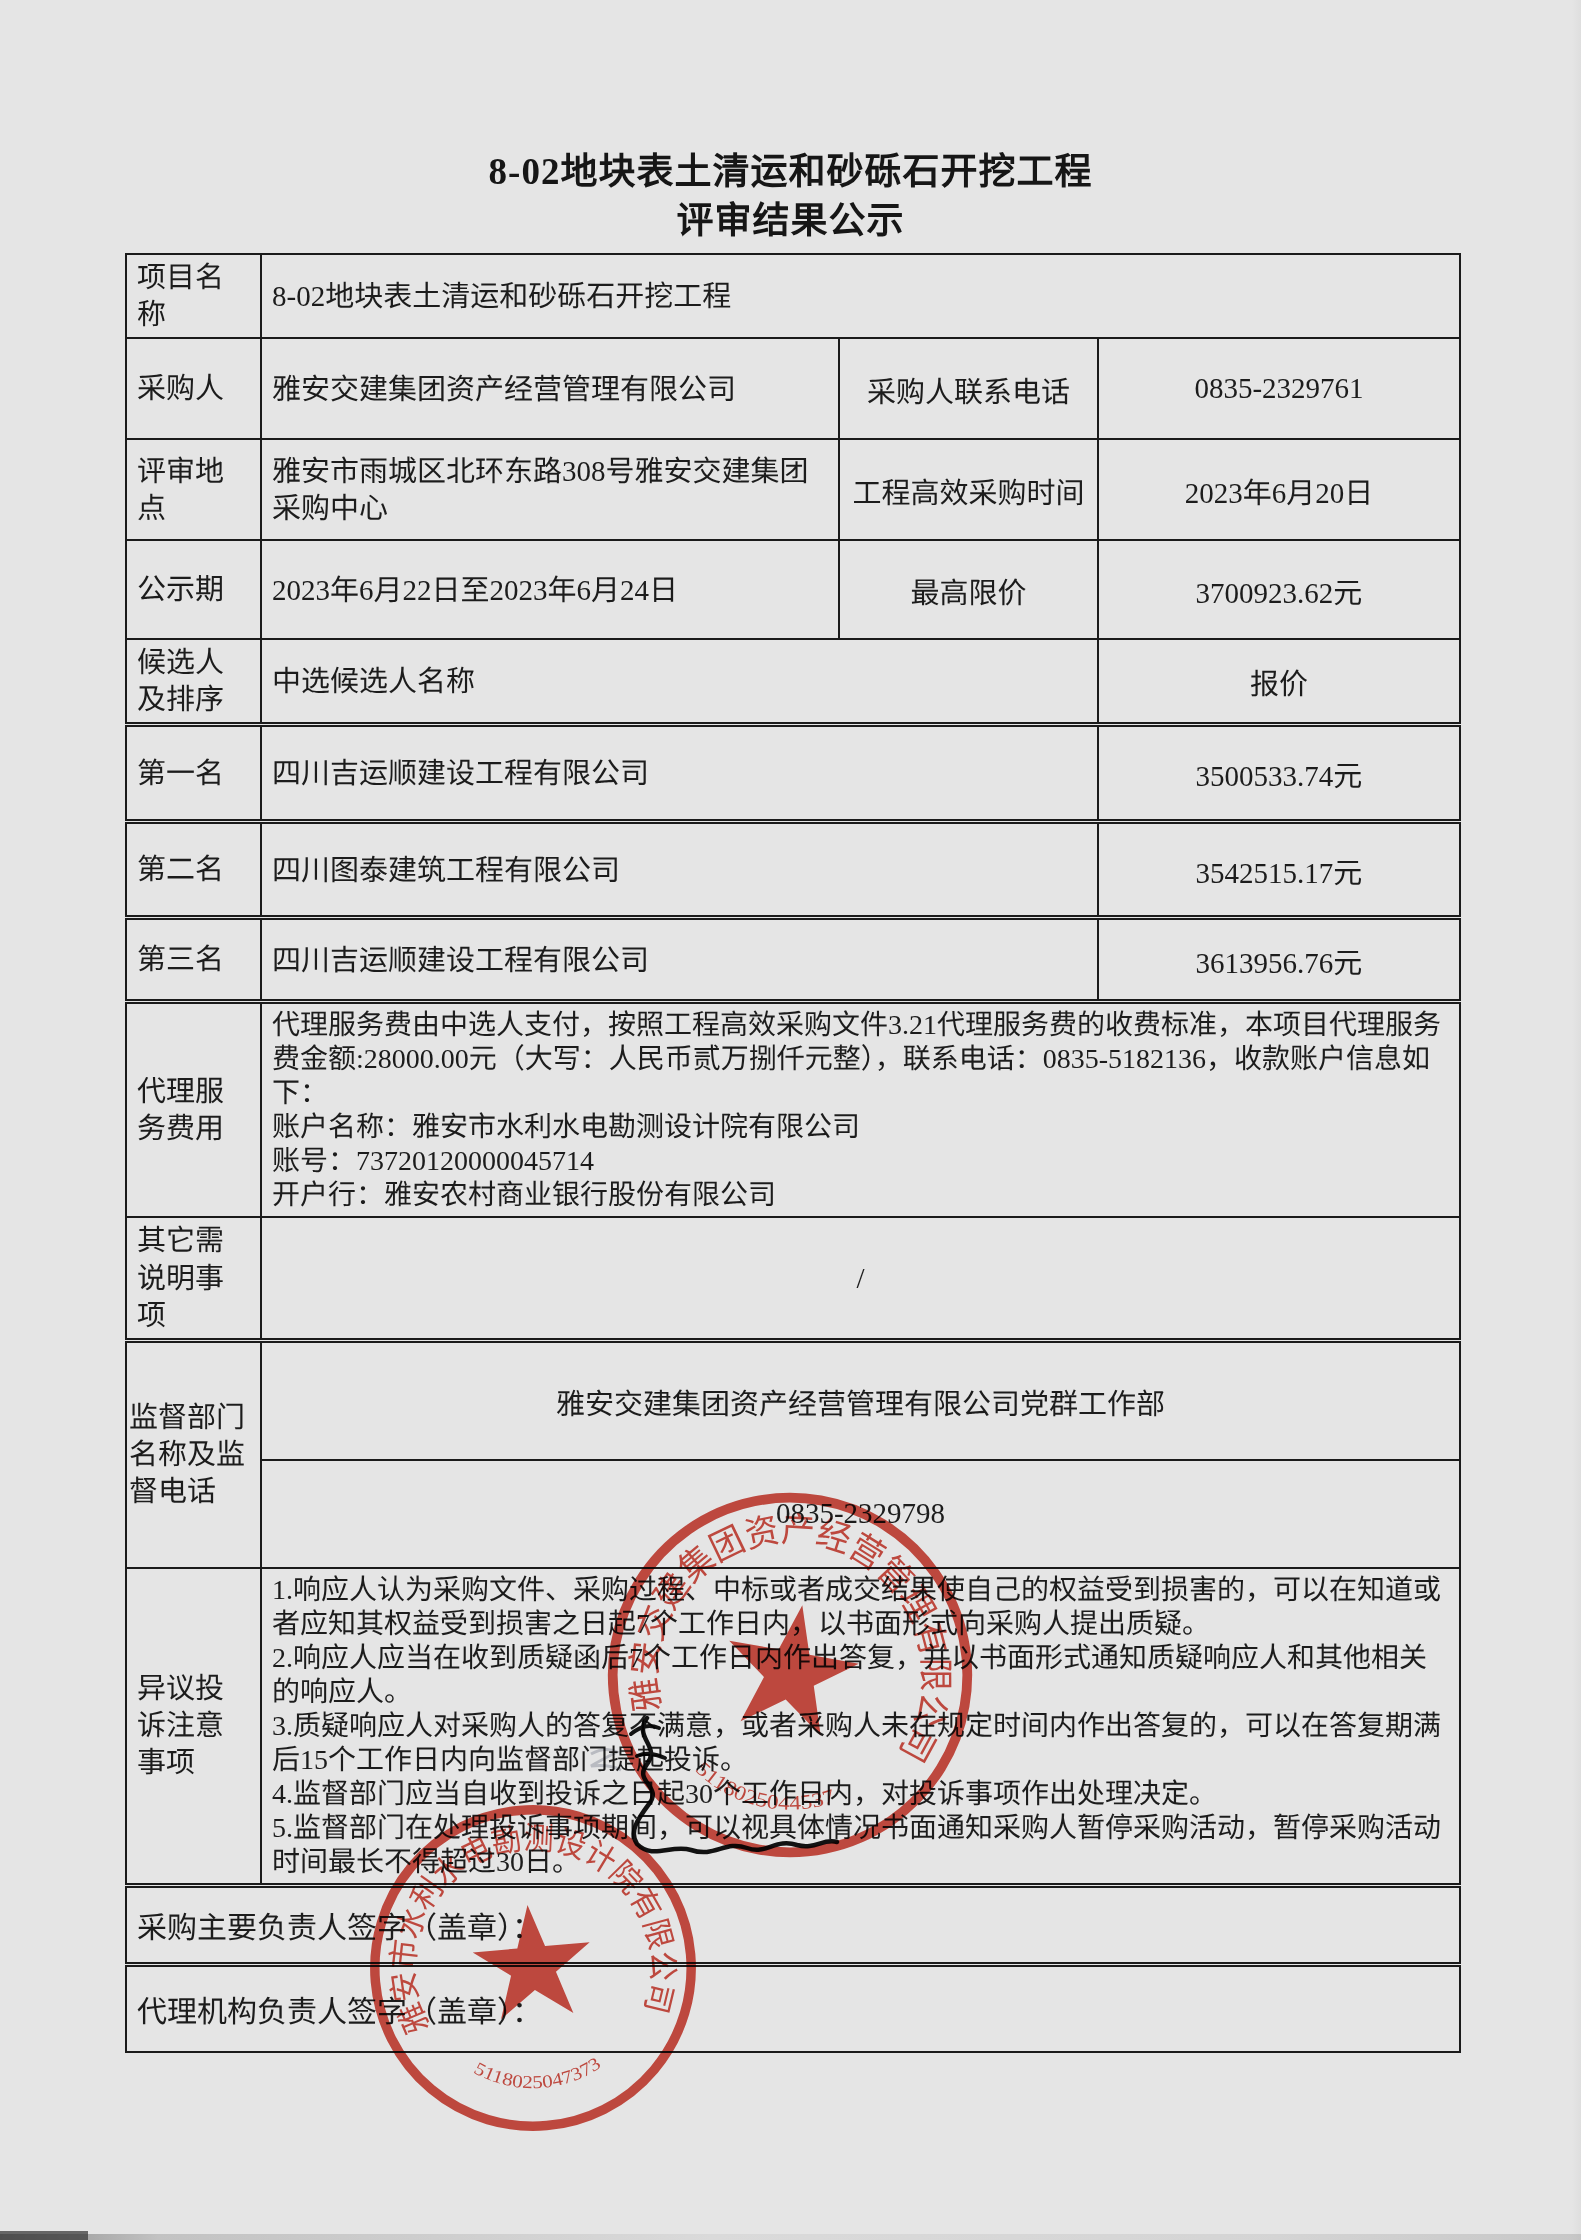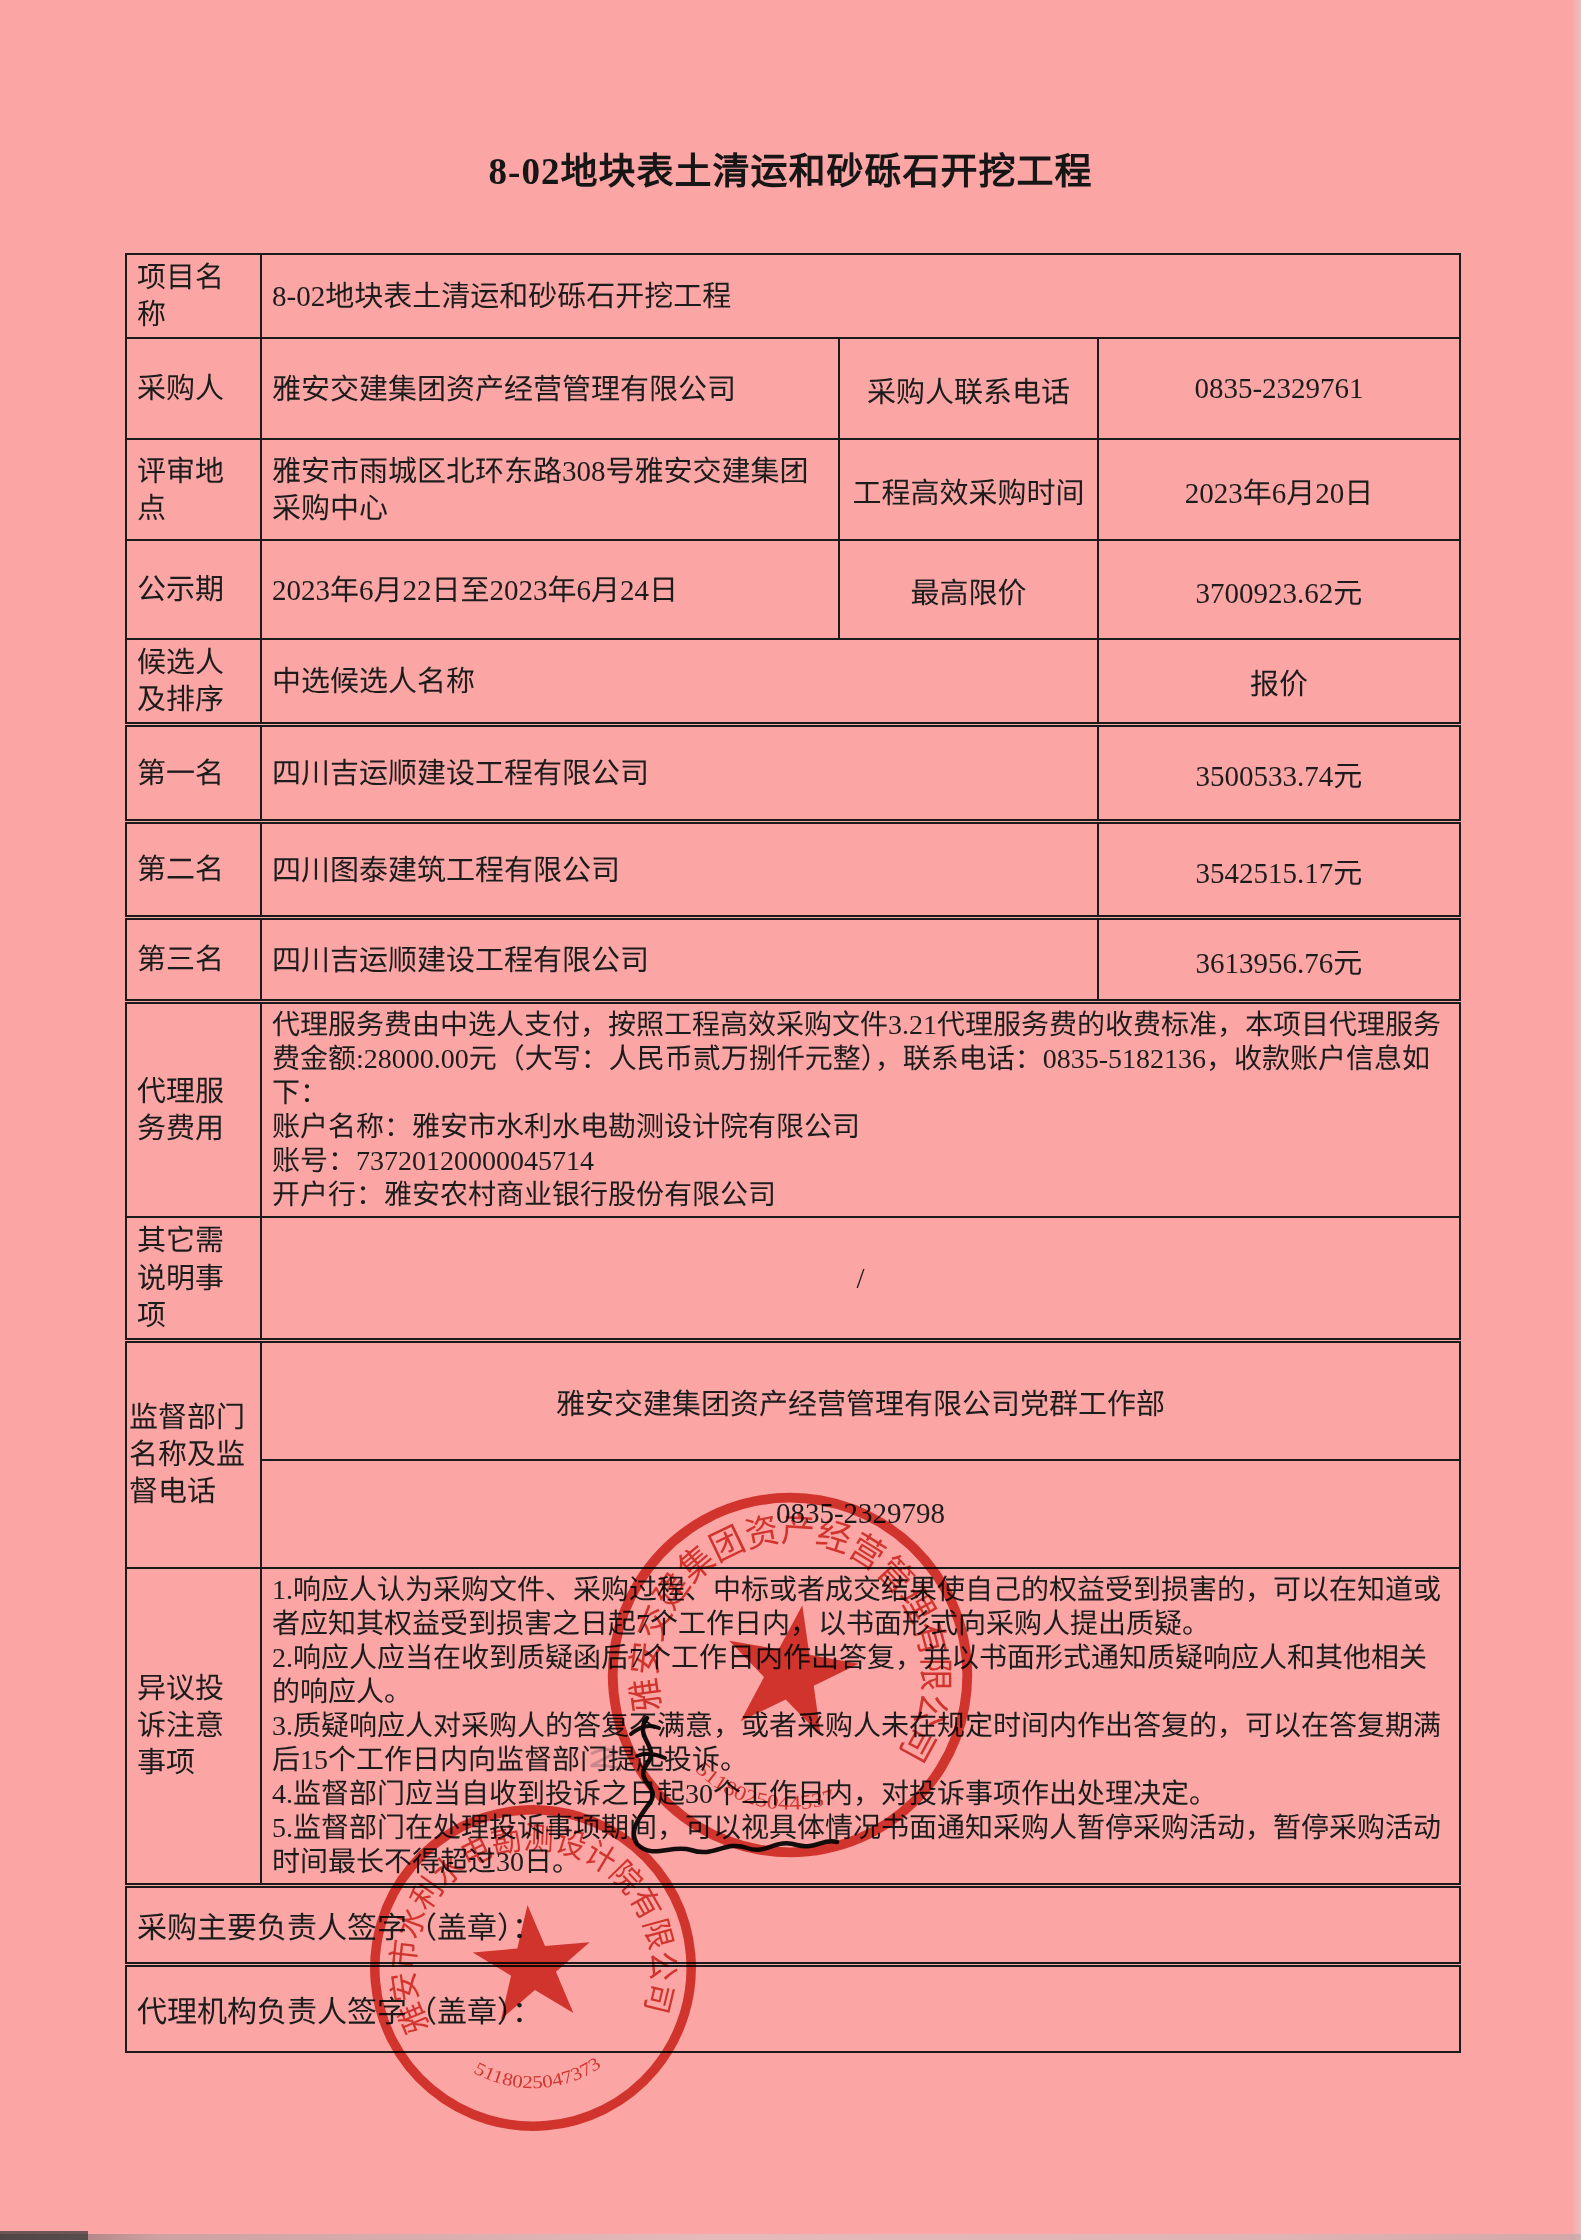--- a/index.html
+++ b/index.html
@@ -1,19 +1,19 @@
 <!DOCTYPE html>
 <html lang="zh-CN"><head>
 <meta charset="utf-8">
 <style>
   html,body{margin:0;padding:0;background:#ffffff;}
   .page{
     position:relative;
     width:1581px;height:2240px;
-    background:#fca5a5;
+    background:#e5e5e5;
     overflow:hidden;
     font-family:"Liberation Serif","DejaVu Serif",serif;
     color:#1c1c1c;
   }
   
   .doc-title{
     position:absolute;left:0;top:148px;width:100%;
     text-align:center;font-weight:700;font-size:37px;line-height:1.32;
     letter-spacing:1px;color:#161616;
   }
@@ -67,20 +67,21 @@
   .scan-right{position:absolute;right:0;top:0;bottom:0;width:9px;opacity:.55;
     background:linear-gradient(90deg,rgba(0,0,0,0),#d9d9d9);}
 </style>
 </head>
 <body>
 
 <div class="page">
 
   <div class="doc-title">
     <div>8-02地块表土清运和砂砾石开挖工程</div>
+    <div>评审结果公示</div>
   </div>
 
   <table class="results">
     <colgroup>
         <col style="width:135px">
         <col style="width:578px">
         <col style="width:259px">
         <col style="width:362px">
       </colgroup>
 

